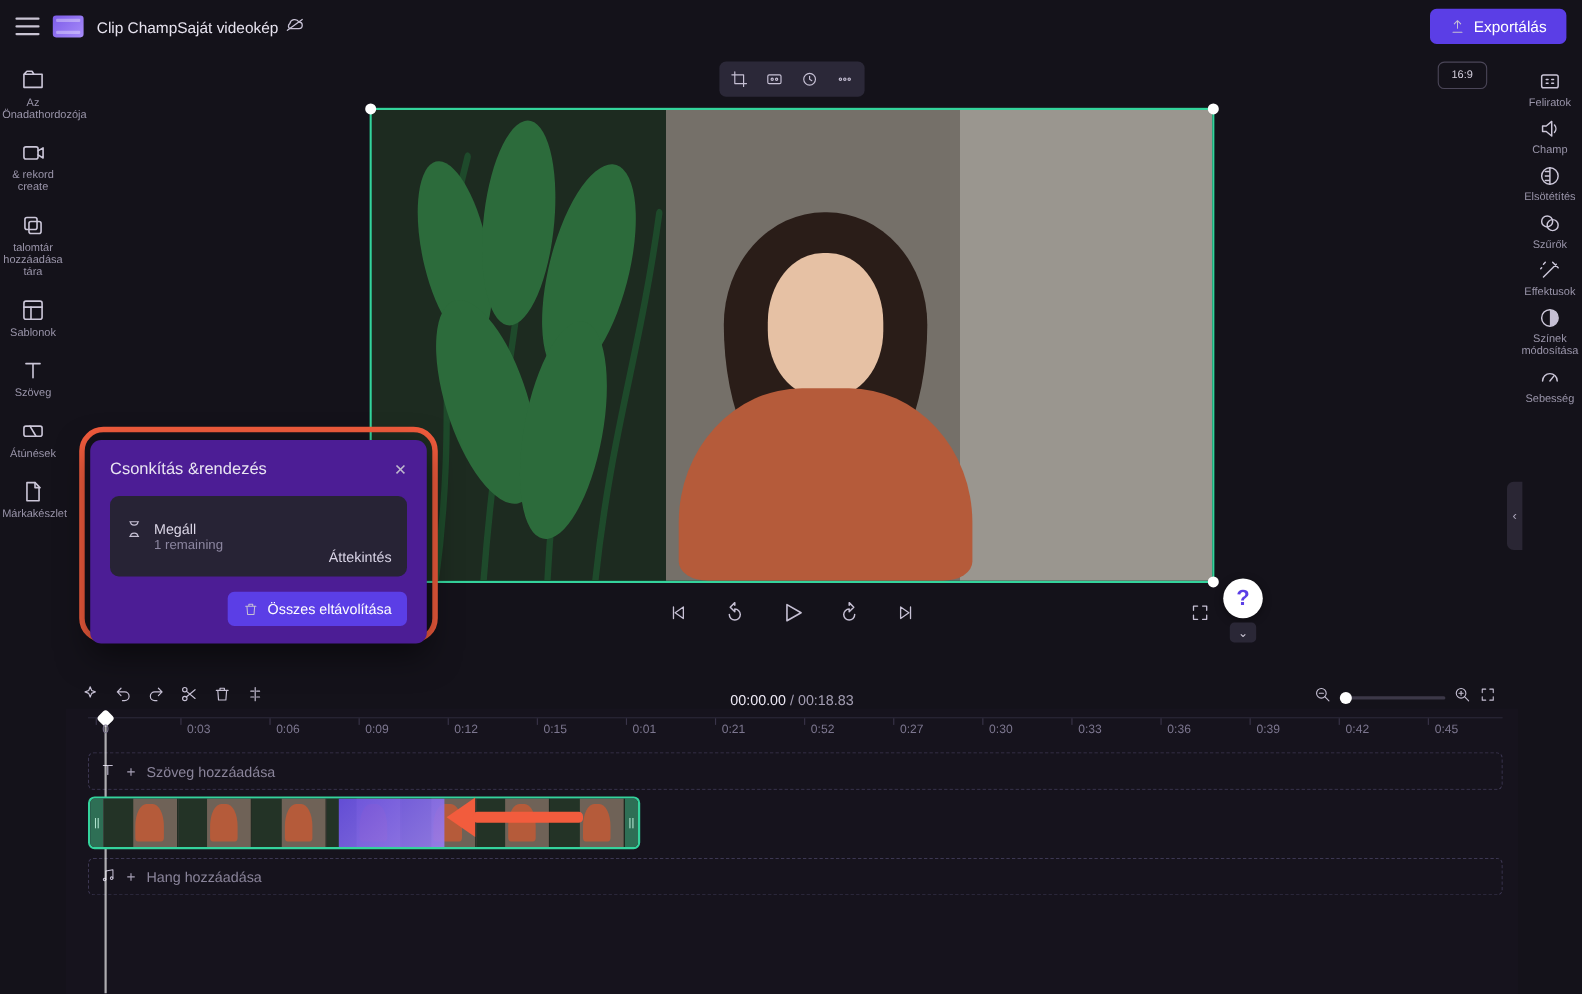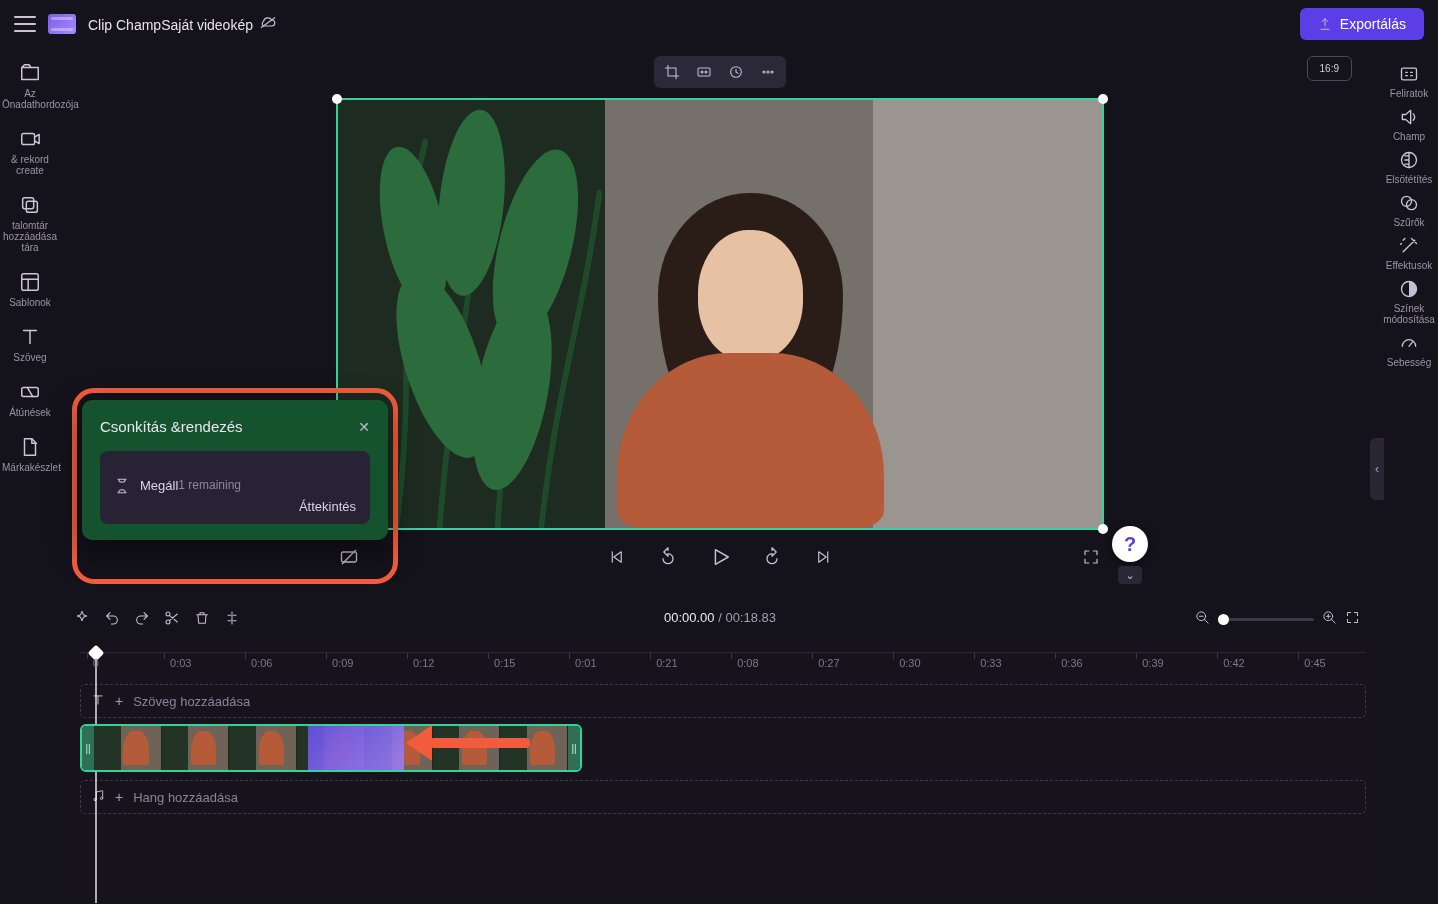--- a/index.html
+++ b/index.html
@@ -46,21 +46,21 @@
 .shirt { position:absolute; bottom:0; left:4%; width:92%; height:48%; background:#b55b3a; border-radius:42% 42% 10% 10% / 70% 70% 10% 10%; }
 
 .transport { margin-top:14px; width:768px; display:flex; align-items:center; justify-content:center; gap:26px; position:relative; }
 .transport .side-l { position:absolute; left:0; }
 .transport .side-r { position:absolute; right:0; }
 .tbtn2 { width:26px; height:26px; display:flex; align-items:center; justify-content:center; cursor:pointer; color:#bfb9cd; }
 .help-fab { position:absolute; right:-44px; top:-18px; width:36px; height:36px; border-radius:50%; background:#fff; color:#5b3ee6; font-weight:700; display:flex; align-items:center; justify-content:center; font-size:20px; box-shadow:0 2px 8px rgba(0,0,0,.4); }
 .help-chev { position:absolute; right:-38px; top:22px; width:24px; height:18px; background:#2a2736; border-radius:4px; display:flex; align-items:center; justify-content:center; color:#c9c4d3; font-size:11px; }
 
 
-.tl-toolbar { height:34px; display:flex; align-items:flex-start; padding:0 14px; gap:14px; color:#a49eb3; position:relative; }
+.tl-toolbar { height:34px; display:flex; align-items:flex-end; padding:0 14px; gap:14px; color:#a49eb3; position:relative; }
 .tl-toolbar .center-time { position:absolute; left:50%; transform:translateX(-50%); font-size:13px; }
 .tl-toolbar .center-time .cur { color:#ece8f4; }
 .tl-toolbar .zoom { position:absolute; right:20px; display:flex; align-items:center; gap:8px; }
 .zoom-track { width:96px; height:3px; background:#3c3848; border-radius:2px; position:relative; }
 .zoom-thumb { position:absolute; left:0; top:-4px; width:11px; height:11px; background:#fff; border-radius:50%; }
 
 
 .timeline { height:260px; background:#16131d; padding:8px 14px 0 14px; position:relative; overflow:hidden; }
 .ruler { height:24px; position:relative; margin-left:6px; border-top:1px solid #2b2838; }
 .tick { position:absolute; top:4px; font-size:11px; color:#7d7790; }
@@ -77,27 +77,27 @@
 .clip-thumbs .th { flex:1; background:linear-gradient(90deg,#233326 0 40%,#6f6257 40% 100%); position:relative; border-right:1px solid rgba(0,0,0,.2); }
 .clip-thumbs .th::after { content:''; position:absolute; left:44%; top:12%; width:38%; height:76%; background:#b55b3a; border-radius:40% 40% 10% 10%/60% 60% 10% 10%; }
 .pause-seg { position:absolute; left:226px; top:0; width:96px; height:100%; background:linear-gradient(135deg,#6a50e8,#9a7ff2); opacity:.9; }
 
 .arrow-ann { position:absolute; left:406px; top:725px; display:flex; align-items:center; }
 .arrow-ann .shaft { width:100px; height:10px; background:#f25c3d; border-radius:4px; }
 .arrow-ann .head  { width:0; height:0; border-top:18px solid transparent; border-bottom:18px solid transparent; border-right:26px solid #f25c3d; margin-right:-2px; }
 
 
 .popup-hl { position:absolute; left:72px; top:388px; width:326px; height:196px; border:5px solid #f25c3d; border-radius:22px; z-index:5; pointer-events:none; }
-.popup { position:absolute; left:82px; top:400px; width:306px; background:#14532d; border-radius:10px; padding:18px 18px 16px 18px; z-index:6; box-shadow:0 10px 30px rgba(0,0,0,.5); }
+.popup { position:absolute; left:82px; top:400px; width:306px; background:#4c1d95; border-radius:10px; padding:18px 18px 16px 18px; z-index:6; box-shadow:0 10px 30px rgba(0,0,0,.5); }
 .popup-header { display:flex; justify-content:space-between; align-items:center; margin-bottom:16px; }
 .popup-title { font-size:15px; color:#e9e5f2; }
 .popup-close { color:#bfb9cd; cursor:pointer; font-size:14px; }
 .popup-row { background:#272335; border-radius:8px; padding:10px 14px; display:flex; align-items:center; justify-content:space-between; gap:10px; }
 .popup-row-left { display:flex; align-items:flex-start; gap:10px; }
-.popup-row-left .txt { display:flex; flex-direction:row; }
+.popup-row-left .txt { display:flex; flex-direction:column; }
 .popup-row-left .count { color:#dcd7e7; font-size:13px; }
 .popup-row-left .rem   { color:#8c86a0; font-size:12px; }
 .popup-row .review { color:#d8d3e5; font-size:13px; cursor:pointer;margin-top:38px; }
 .popup-action { margin-top:14px; display:flex; justify-content:flex-end; }
 .popup-action button { background:#5b3ee6; border:none; color:#fff; border-radius:6px; padding:8px 14px; font-size:13px; display:flex; align-items:center; gap:8px; cursor:pointer; }
 
 svg { stroke:#c6c0d4; fill:none; stroke-width:1.6; stroke-linecap:round; stroke-linejoin:round; }
 </style>
 </head>
 <body>
@@ -336,21 +336,21 @@
         <div class="playhead"></div>
         <div class="playline"></div>
         <span class="tick" style="left:1%">0</span>
         <span class="tick" style="left:7%">0:03</span>
         <span class="tick" style="left:13.3%">0:06</span>
         <span class="tick" style="left:19.6%">0:09</span>
         <span class="tick" style="left:25.9%">0:12</span>
         <span class="tick" style="left:32.2%">0:15</span>
         <span class="tick" style="left:38.5%">0:01</span>
         <span class="tick" style="left:44.8%">0:21</span>
-        <span class="tick" style="left:51.1%">0:08</span>
+        <span class="tick" style="left:51.1%">0:52</span>
         <span class="tick" style="left:57.4%">0:27</span>
         <span class="tick" style="left:63.7%">0:30</span>
         <span class="tick" style="left:70%">0:33</span>
         <span class="tick" style="left:76.3%">0:36</span>
         <span class="tick" style="left:82.6%">0:39</span>
         <span class="tick" style="left:88.9%">0:42</span>
         <span class="tick" style="left:95.2%">0:45</span>
       </div>
 
       <div class="lane">
@@ -456,13 +456,21 @@
       <span><svg width="16" height="16" viewBox="0 0 24 24">
             <path d="M6 2h12M6 22h12M7 2c0 6 10 6 10 0M7 22c0-6 10-6 10 0"></path>
           </svg></span>
       <div class="txt">
         <span class="count"><span>Megáll</span></span>
         <span class="rem"><span>1</span> <span>remaining</span></span>
       </div>
     </div>
     <div class="review">Áttekintés</div>
   </div>
+  <div class="popup-action">
+    <button>
+      <svg width="14" height="14" viewBox="0 0 24 24" stroke="#fff">
+          <path d="M4 7h16M9 7V4h6v3M6 7l1 13h10l1-13"></path>
+        </svg>
+      <span>Összes eltávolítása</span>
+    </button>
+  </div>
 </div>
 
 </body></html>

